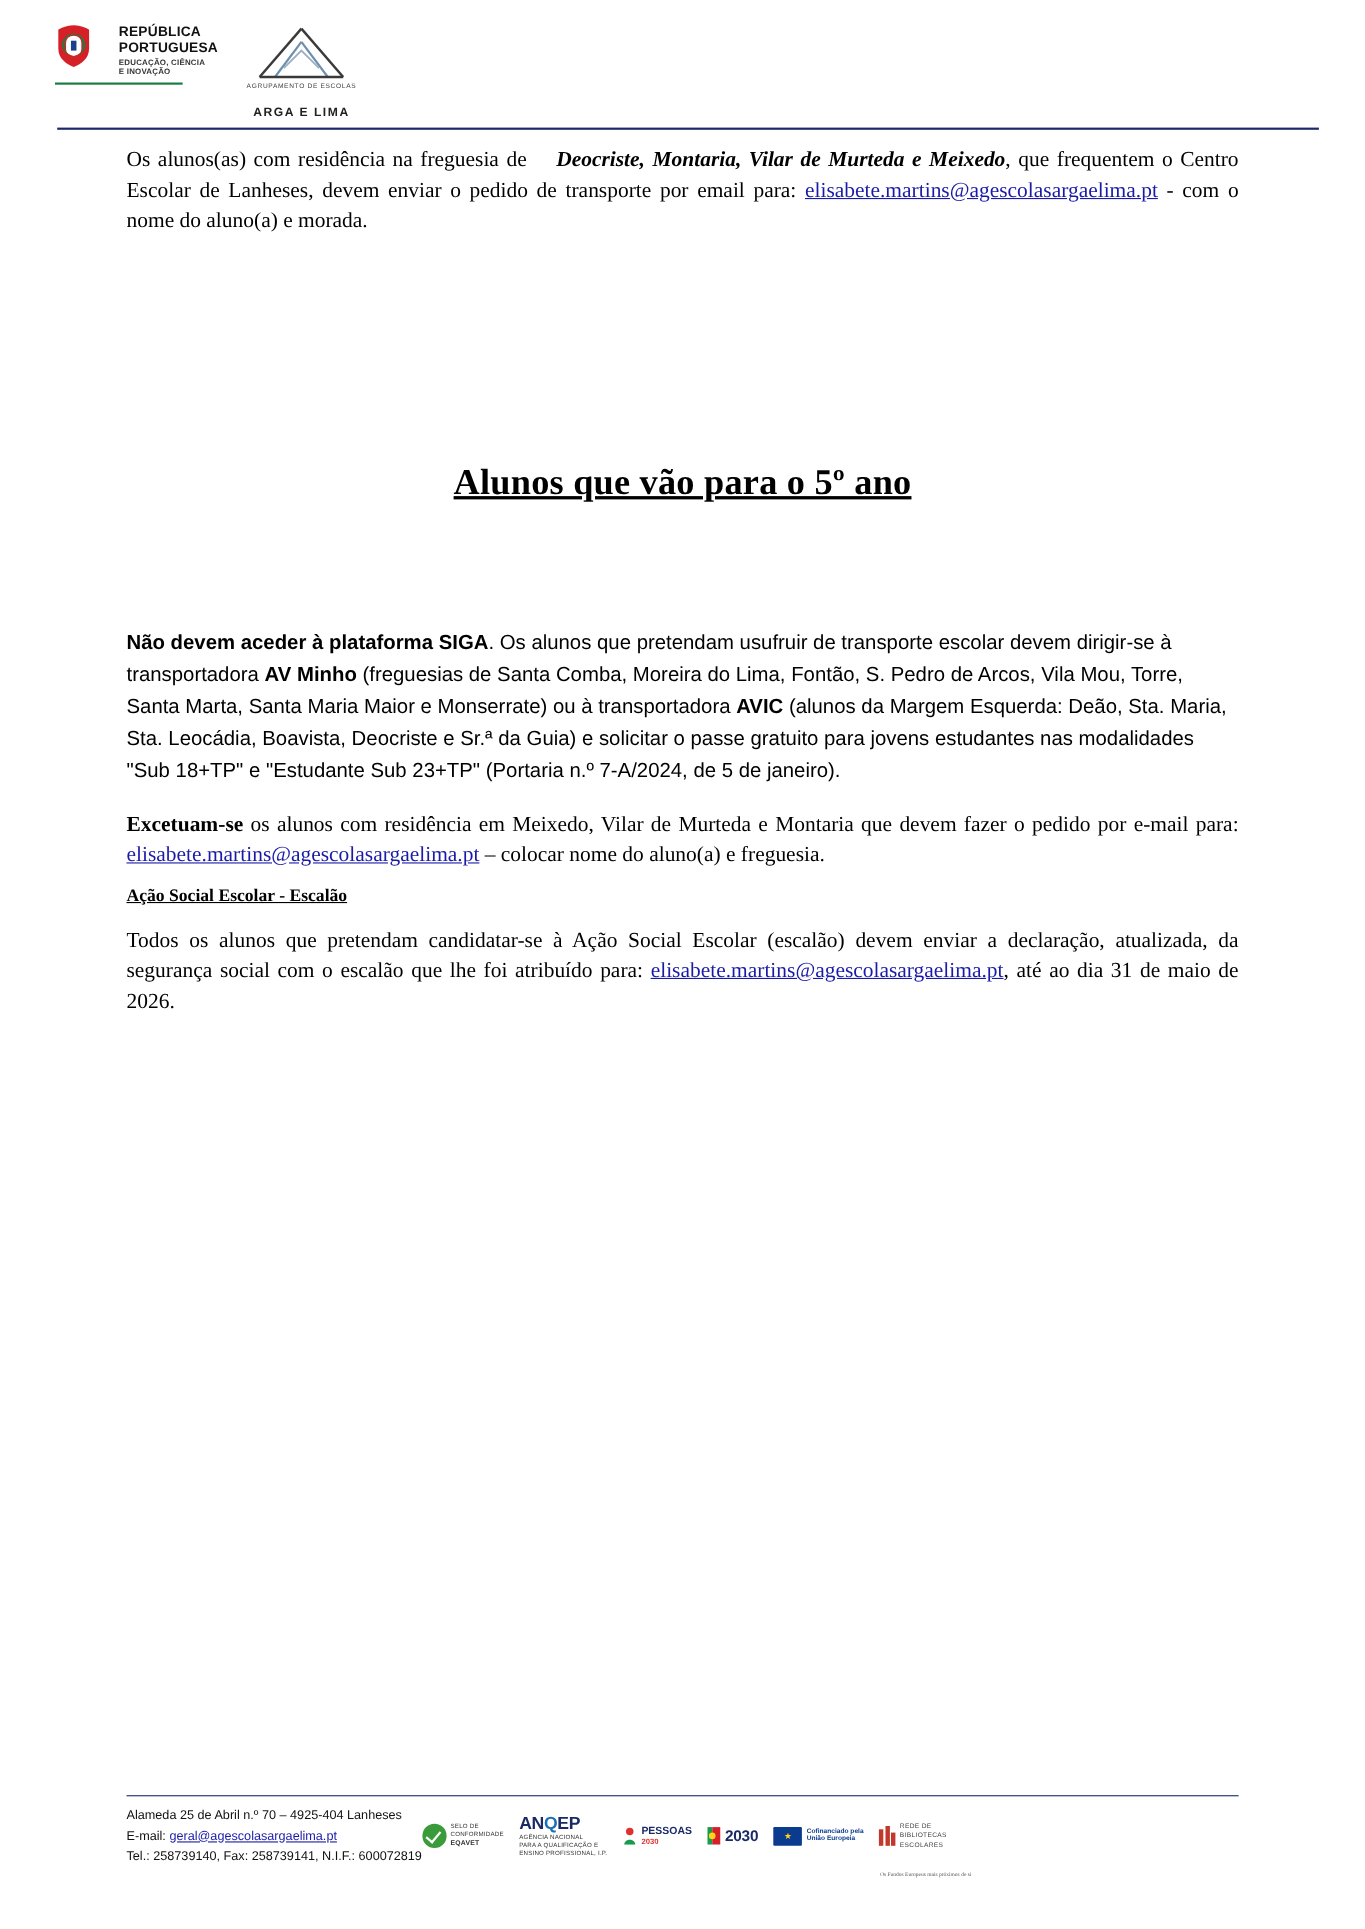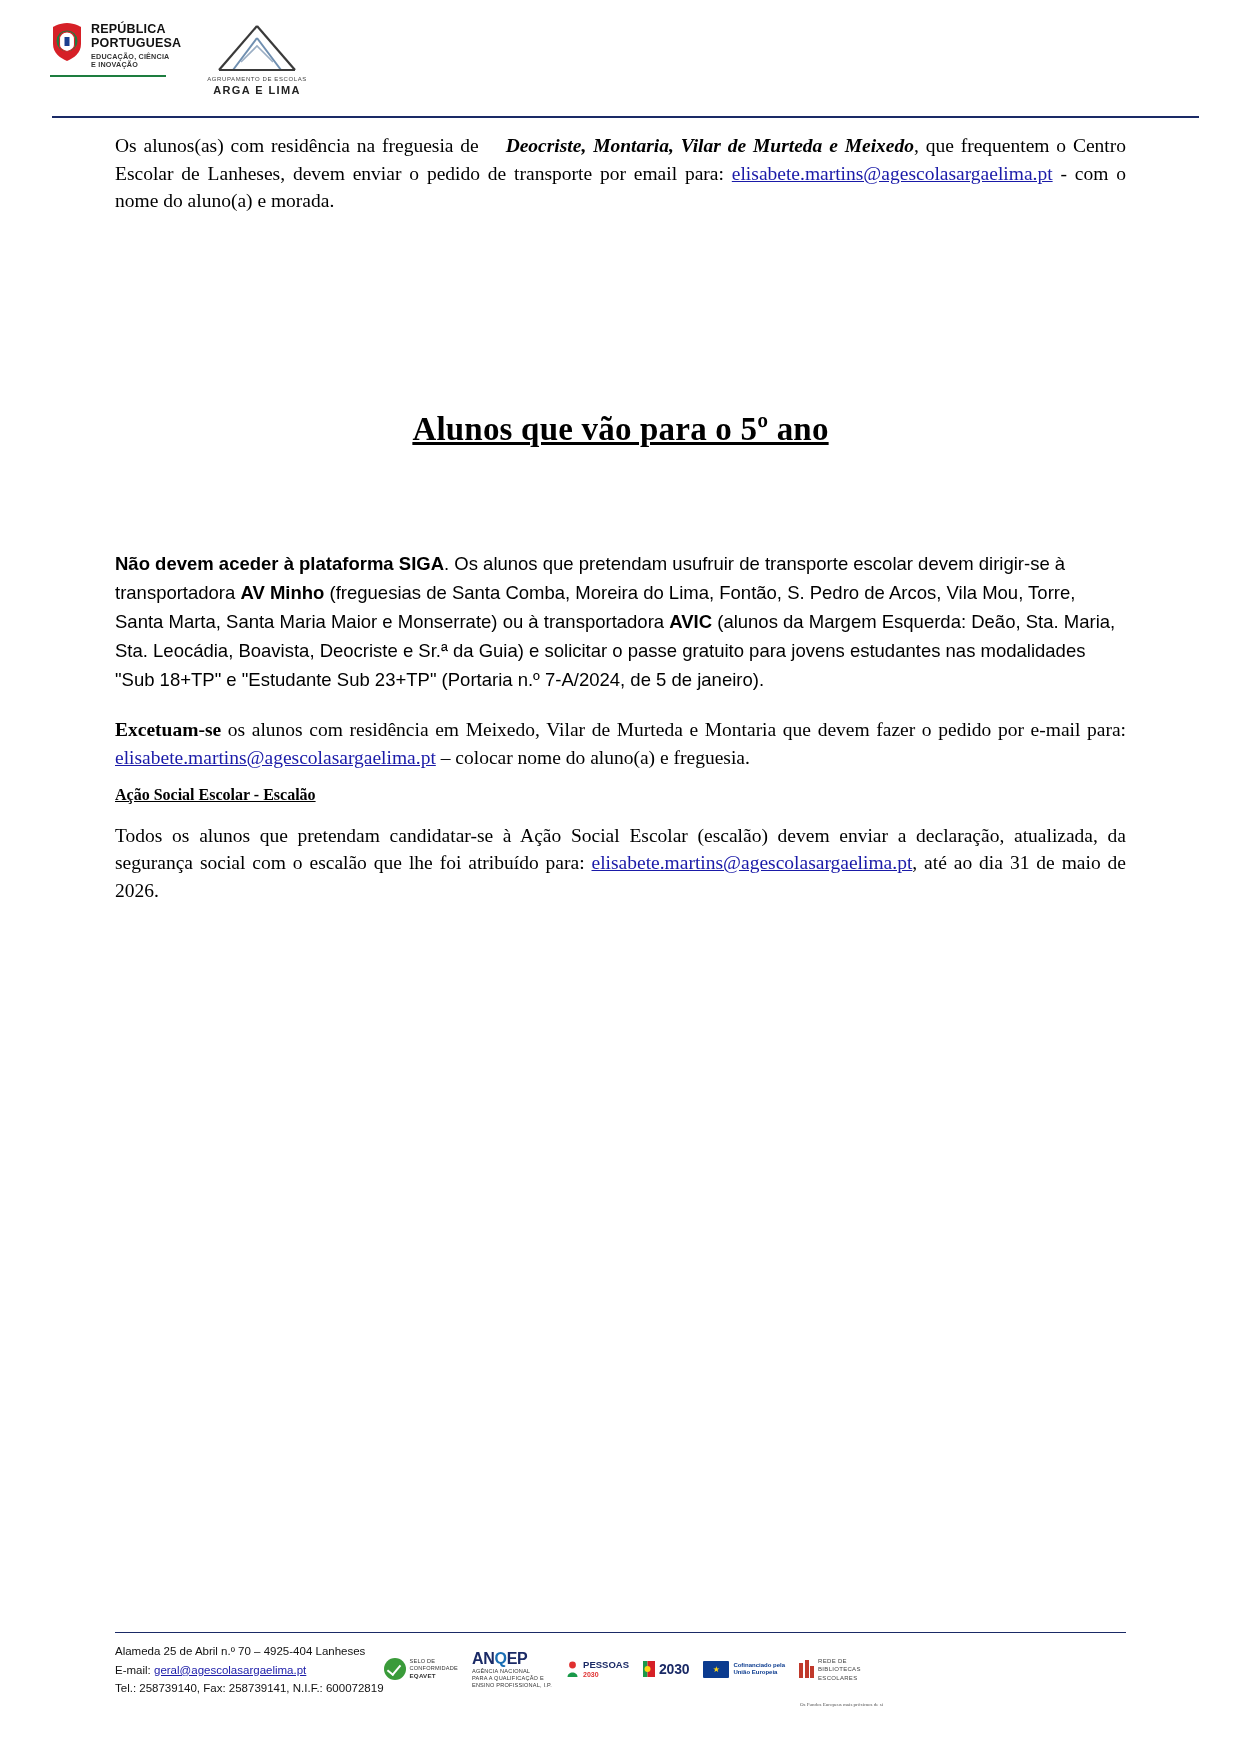--- a/index.html
+++ b/index.html
@@ -39,21 +39,21 @@
     display: flex;
     align-items: flex-start;
     gap: 26px;
     padding-top: 4px;
   }
 
   
   .rp-logo {
     display: flex;
     align-items: flex-start;
-    gap: 7px;
+    gap: 24px;
   }
   .rp-shield {
     width: 34px;
     height: 40px;
     position: relative;
   }
   .rp-text {
     font-family: "Liberation Sans", sans-serif;
     line-height: 1.12;
   }
@@ -102,21 +102,21 @@
     font-size: 6px;
     letter-spacing: .6px;
     color: #444;
     margin-top: 2px;
   }
   .ag-l2 {
     font-size: 11px;
     font-weight: bold;
     letter-spacing: 1.4px;
     color: #222;
-    margin-top: 2px;
+    margin-top: 14px;
   }
 
   .header-titles {
     text-align: right;
     font-family: "Liberation Sans", sans-serif;
     padding-top: 30px;
   }
   .header-titles .t1 {
     font-size: 19.5px;
     font-weight: bold;
@@ -165,21 +165,21 @@
     color: #1a1aa8;
     text-decoration: underline;
   }
 
   h1.doc-title {
     font-family: "Liberation Serif", serif;
     font-size: 33px;
     font-weight: bold;
     text-align: center;
     text-decoration: underline;
-    margin: 4px;
+    margin: 14px;
     letter-spacing: .2px;
   }
 
   .spacer-1 { height: 178px; }
   .spacer-2 { height: 98px; }
 
   h2.sub-title {
     font-family: "Liberation Serif", serif;
     font-size: 16px;
     font-weight: bold;

